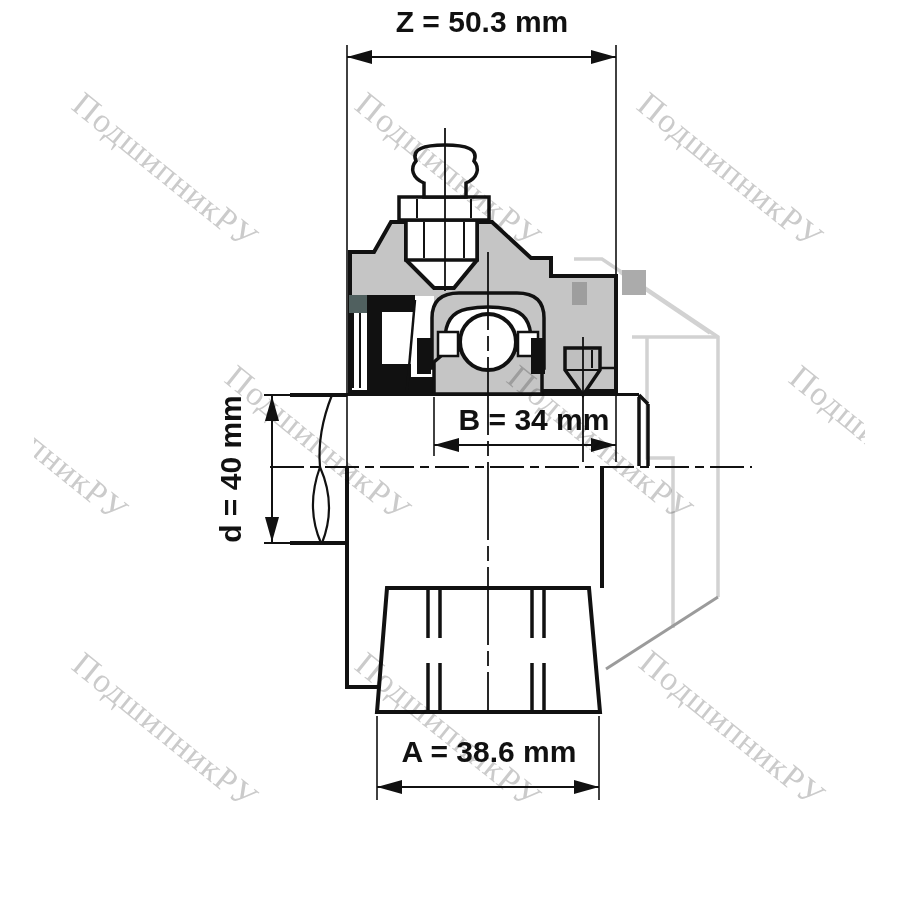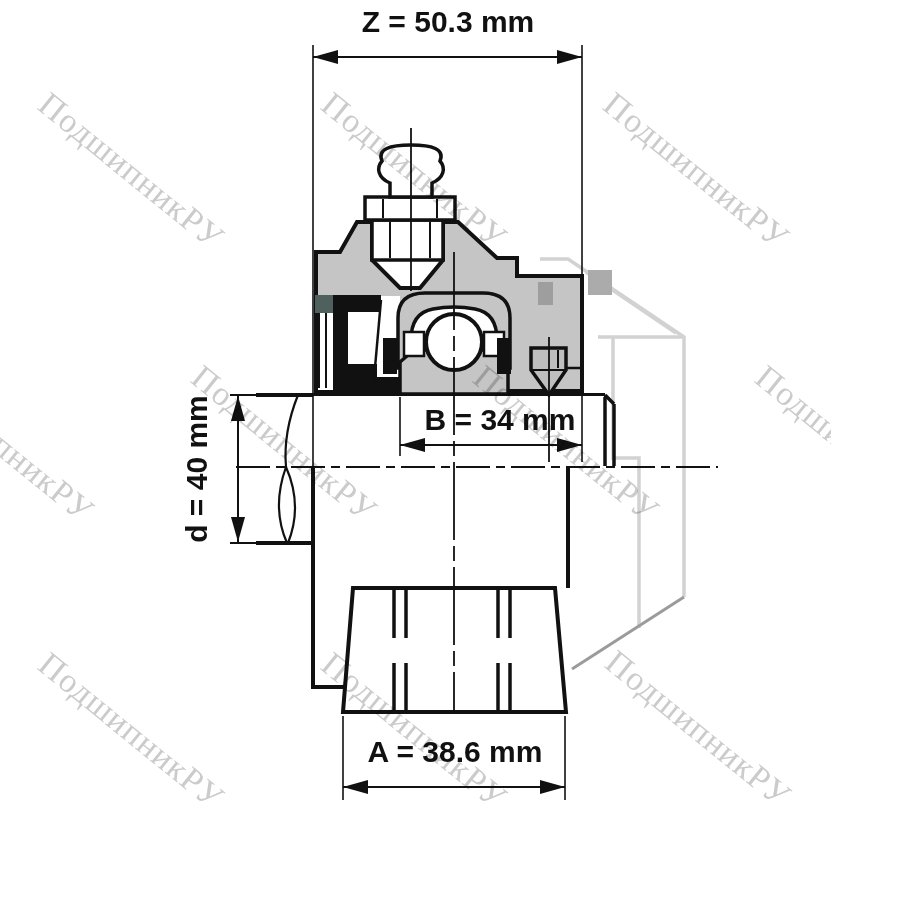--- a/index.html
+++ b/index.html
@@ -1,17 +1,17 @@
 <!DOCTYPE html>
 <html><head>
 <meta charset="utf-8">
 <style>
   html,body{margin:0;padding:0;background:#fff;}
   #stage{position:relative;width:831px;height:900px;background:#ffffff;overflow:hidden;
-         font-family:"Liberation Sans",sans-serif;}
+         font-family:"Liberation Sans",sans-serif;margin-left:34px;}
   #stage svg{position:absolute;left:0;top:0;}
   svg text{font-family:"Liberation Sans",sans-serif;font-weight:700;font-size:30px;fill:#111;}
   .wm{position:absolute;white-space:nowrap;color:#cbcbcb;font-family:"Liberation Serif",serif;
       font-size:34px;letter-spacing:1px;transform:rotate(39deg);transform-origin:0 0;
       mix-blend-mode:multiply;pointer-events:none;}
 </style>
 </head>
 <body>
 
 <div id="stage">

